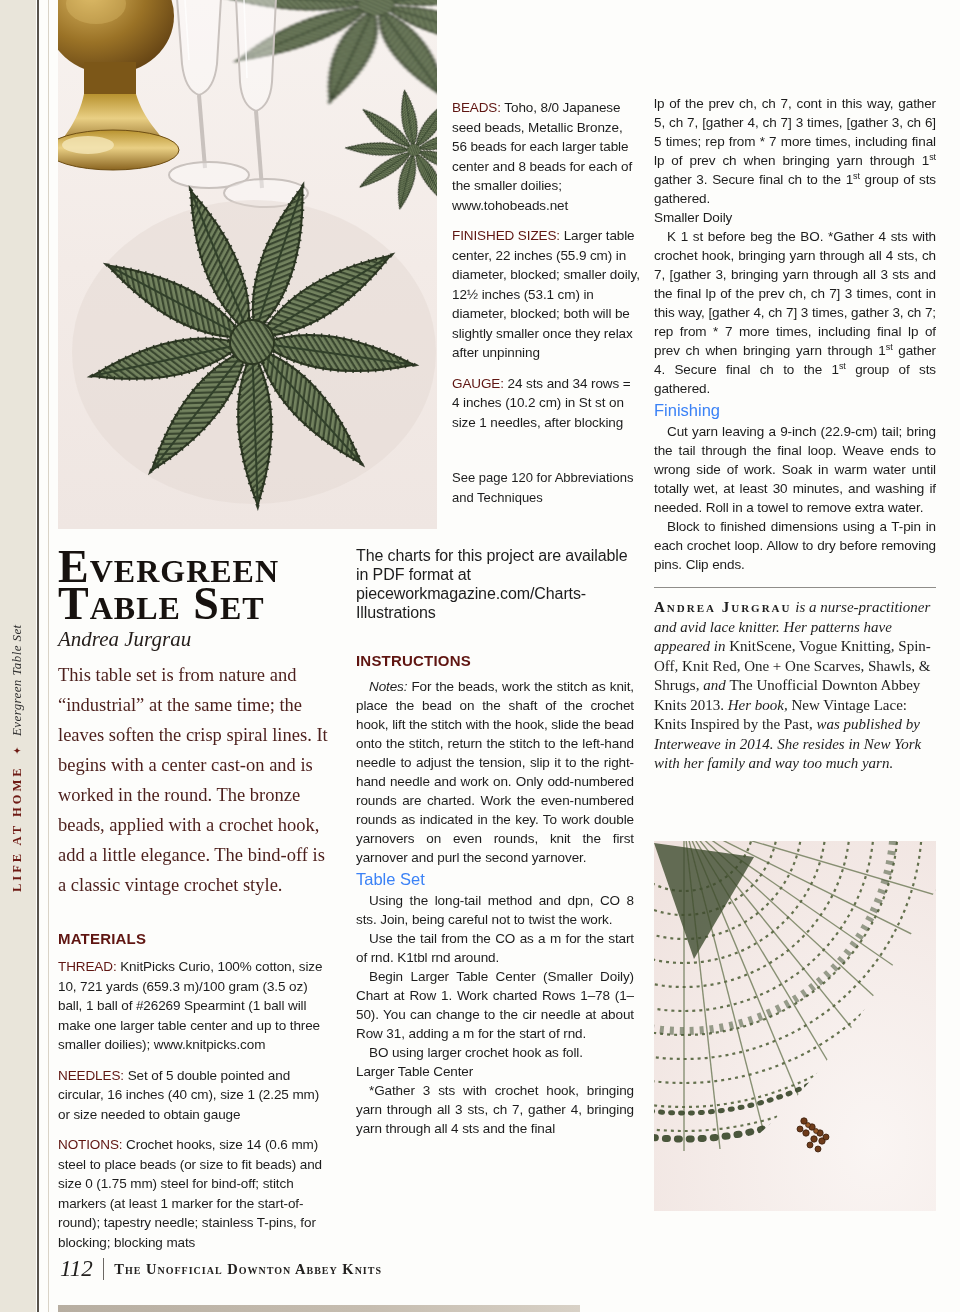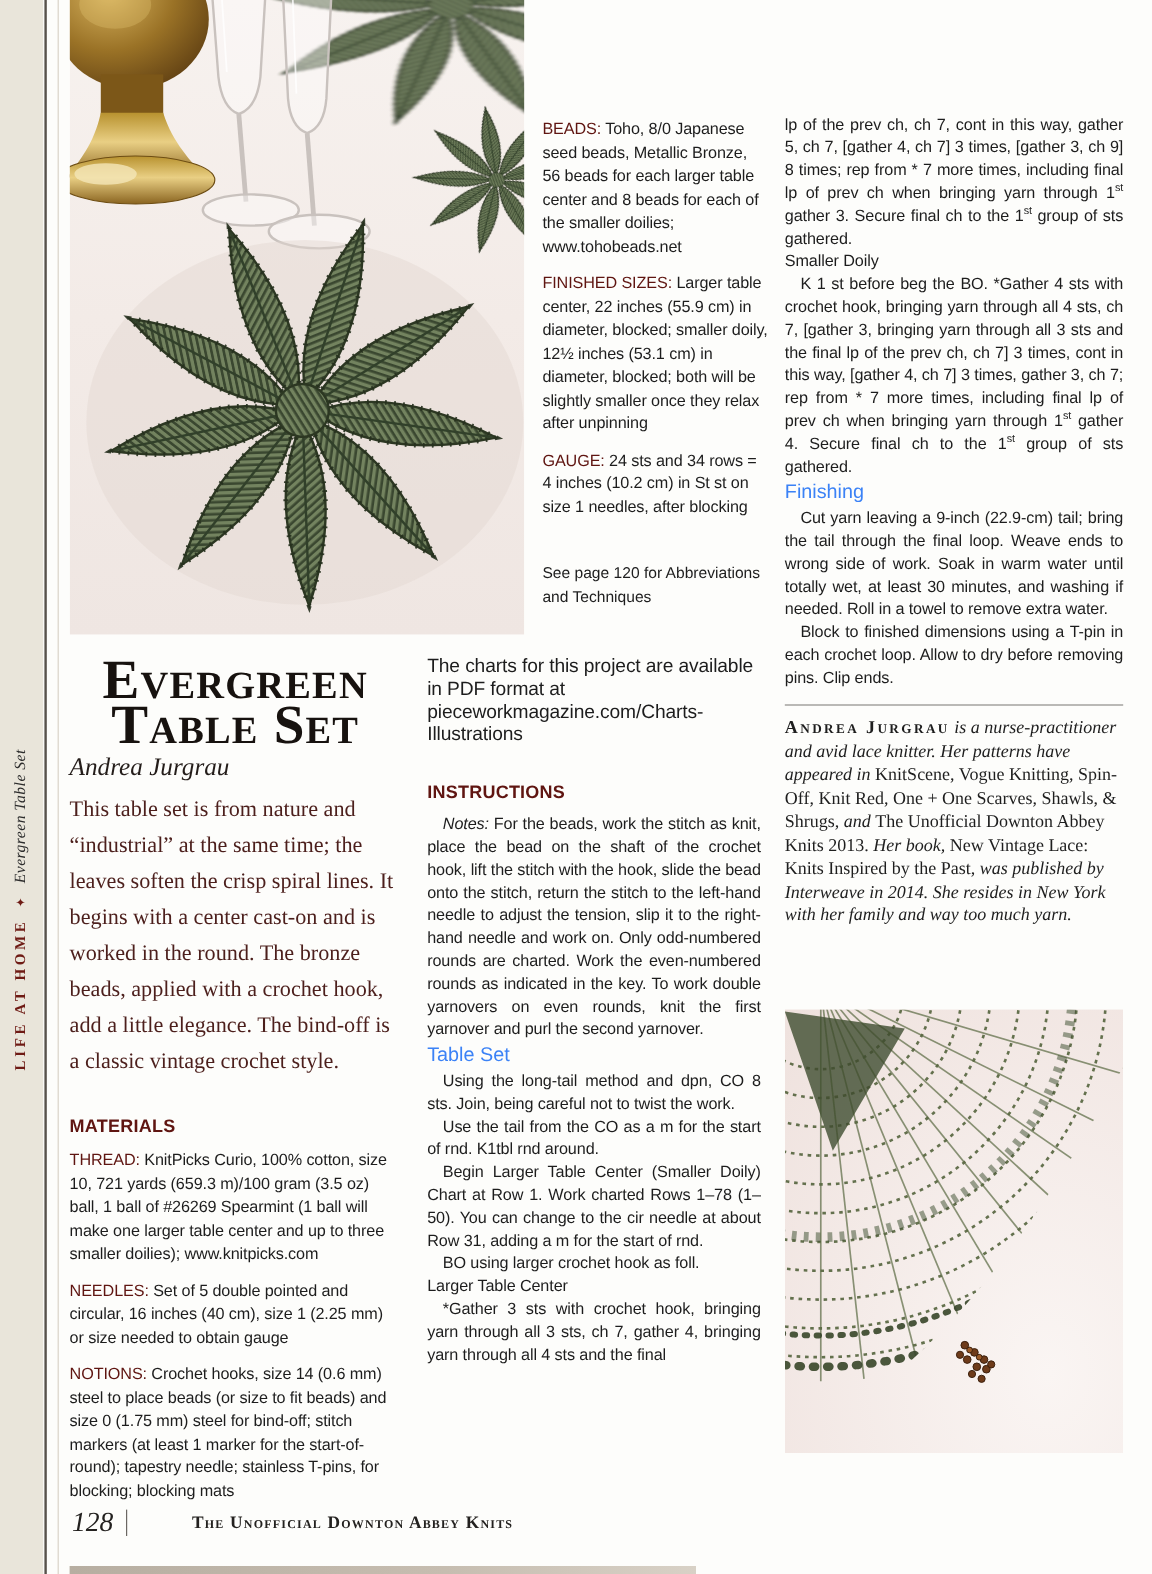--- a/index.html
+++ b/index.html
@@ -29,21 +29,21 @@
   .left-col{left:58px;top:548px;width:276px;}
   .mid-col{left:356px;top:546px;width:278px;}
   .right-col{left:654px;top:94px;width:282px;}
 
   p{margin:0;}
   .spec{font-size:13.5px;line-height:19.5px;letter-spacing:-0.1px;margin-bottom:11px;}
   .lbl{font-weight:normal;color:#5f1511;}
   .seepage{font-size:13px;line-height:19.5px;margin-top:36px;}
 
   .title{margin:0;font-family:"Liberation Serif",serif;font-weight:bold;
-         font-variant:small-caps;font-size:46px;line-height:37px;color:#17120f;letter-spacing:1px;text-align:center;}
+         font-variant:small-caps;font-size:46px;line-height:37px;color:#17120f;letter-spacing:1px;}
   .title .tline{display:block;}
   .author{font-family:"Liberation Serif",serif;font-style:italic;font-size:21px;
           line-height:26px;margin:4px 0 8px;color:#241d1a;}
   .intro{font-family:"Liberation Serif",serif;font-size:18.5px;line-height:30px;
          color:#4c1f1c;}
   .mheading{margin:30px 0 10px;font-size:15px;font-weight:bold;color:#5f1511;letter-spacing:0.2px;}
   .mheading.instr{margin:30px 0 8px;}
 
   .charts{font-size:16px;line-height:19px;letter-spacing:-0.1px;}
   .body{font-size:13.5px;line-height:19px;letter-spacing:-0.1px;text-align:justify;}
@@ -54,21 +54,21 @@
   sup{font-size:9px;vertical-align:super;line-height:0;}
 
   .bio-divider{border-top:1.5px solid #8f8d89;margin:13px 0 10px;width:100%;}
   .bio{font-family:"Liberation Serif",serif;font-size:15px;line-height:19.5px;text-align:left;color:#1e1e1e;}
   .bio-name{font-variant:small-caps;font-weight:bold;letter-spacing:2px;}
 
   .footer{position:absolute;left:60px;top:1256px;display:flex;align-items:center;
           font-family:"Liberation Serif",serif;color:#23211f;}
   .pnum{font-style:italic;font-size:23px;}
   .fdiv{display:inline-block;width:1.5px;height:22px;background:#6b6763;margin:0 10px;}
-  .btitle{font-variant:small-caps;font-weight:bold;font-size:14.5px;letter-spacing:1px;margin-left:44px;}
+  .btitle{font-variant:small-caps;font-weight:bold;font-size:14.5px;letter-spacing:1px;}
 
   .bottom-strip{position:absolute;left:58px;top:1305px;width:522px;height:7px;
                 background:linear-gradient(90deg,#b7aea1,#c6bdb0 60%,#d8d1c6);}
 </style>
 </head>
 <body>
 
 <div class="page">
 
   <div class="side-strip">
@@ -194,21 +194,21 @@
     <h3 class="rust">Table Set</h3>
     <p class="body ind">Using the long-tail method and dpn, CO 8 sts. Join, being careful not to twist the work.</p>
     <p class="body ind">Use the tail from the CO as a m for the start of rnd. K1tbl rnd around.</p>
     <p class="body ind">Begin Larger Table Center (Smaller Doily) Chart at Row 1. Work charted Rows 1–78 (1–50). You can change to the cir needle at about Row 31, adding a m for the start of rnd.</p>
     <p class="body ind">BO using larger crochet hook as foll.</p>
     <p class="body subhead">Larger Table Center</p>
     <p class="body ind">*Gather 3 sts with crochet hook, bringing yarn through all 3 sts, ch 7, gather 4, bringing yarn through all 4 sts and the final</p>
   </section>
 
   <section class="col right-col">
-    <p class="body"><span>lp of the prev ch, ch 7, cont in this way, gather 5, ch 7, [gather 4, ch 7] 3 times, [gather 3, ch 9] 8 times; rep from * 7 more times, including final lp of prev ch when bringing yarn through 1</span><sup>st</sup><span> gather 3. Secure final ch to the 1</span><sup>st</sup><span> group of sts gathered.</span></p>
+    <p class="body"><span>lp of the prev ch, ch 7, cont in this way, gather 5, ch 7, [gather 4, ch 7] 3 times, [gather 3, ch 6] 5 times; rep from * 7 more times, including final lp of prev ch when bringing yarn through 1</span><sup>st</sup><span> gather 3. Secure final ch to the 1</span><sup>st</sup><span> group of sts gathered.</span></p>
     <p class="body subhead">Smaller Doily</p>
     <p class="body ind"><span>K 1 st before beg the BO. *Gather 4 sts with crochet hook, bringing yarn through all 4 sts, ch 7, [gather 3, bringing yarn through all 3 sts and the final lp of the prev ch, ch 7] 3 times, cont in this way, [gather 4, ch 7] 3 times, gather 3, ch 7; rep from * 7 more times, including final lp of prev ch when bringing yarn through 1</span><sup>st</sup><span> gather 4. Secure final ch to the 1</span><sup>st</sup><span> group of sts gathered.</span></p>
     <h3 class="rust">Finishing</h3>
     <p class="body ind">Cut yarn leaving a 9-inch (22.9-cm) tail; bring the tail through the final loop. Weave ends to wrong side of work. Soak in warm water until totally wet, at least 30 minutes, and washing if needed. Roll in a towel to remove extra water.</p>
     <p class="body ind">Block to finished dimensions using a T-pin in each crochet loop. Allow to dry before removing pins. Clip ends.</p>
     <div class="bio-divider"></div>
     <p class="bio"><span class="bio-name">Andrea Jurgrau</span><span class="it"> is a nurse-practitioner and avid lace knitter. Her patterns have appeared in </span><span>KnitScene, Vogue Knitting, Spin-Off, Knit Red, One + One Scarves, Shawls, &amp; Shrugs, </span><span class="it">and </span><span>The Unofficial Downton Abbey Knits 2013. </span><span class="it">Her book, </span><span>New Vintage Lace: Knits Inspired by the Past, </span><span class="it">was published by Interweave in 2014. She resides in New York with her family and way too much yarn.</span></p>
   </section>
 
   <figure class="photo-bottom">
@@ -268,19 +268,19 @@
           <circle cx="156" cy="304" r="3" fill="#6e3b1a"></circle>
         <circle cx="164" cy="308" r="3" fill="#6e3b1a"></circle>
           <circle cx="172" cy="296" r="3" fill="#6e3b1a"></circle>
         <circle cx="154" cy="284" r="2.4" fill="#9a5a28"></circle>
           <circle cx="162" cy="290" r="2.4" fill="#9a5a28"></circle>
       </g>
     </svg>
   </figure>
 
   <footer class="footer">
-    <span class="pnum">128</span>
+    <span class="pnum">112</span>
     <span class="fdiv"></span>
     <span class="btitle">The Unofficial Downton Abbey Knits</span>
   </footer>
 
   <div class="bottom-strip"></div>
 </div>
 
 </body></html>

